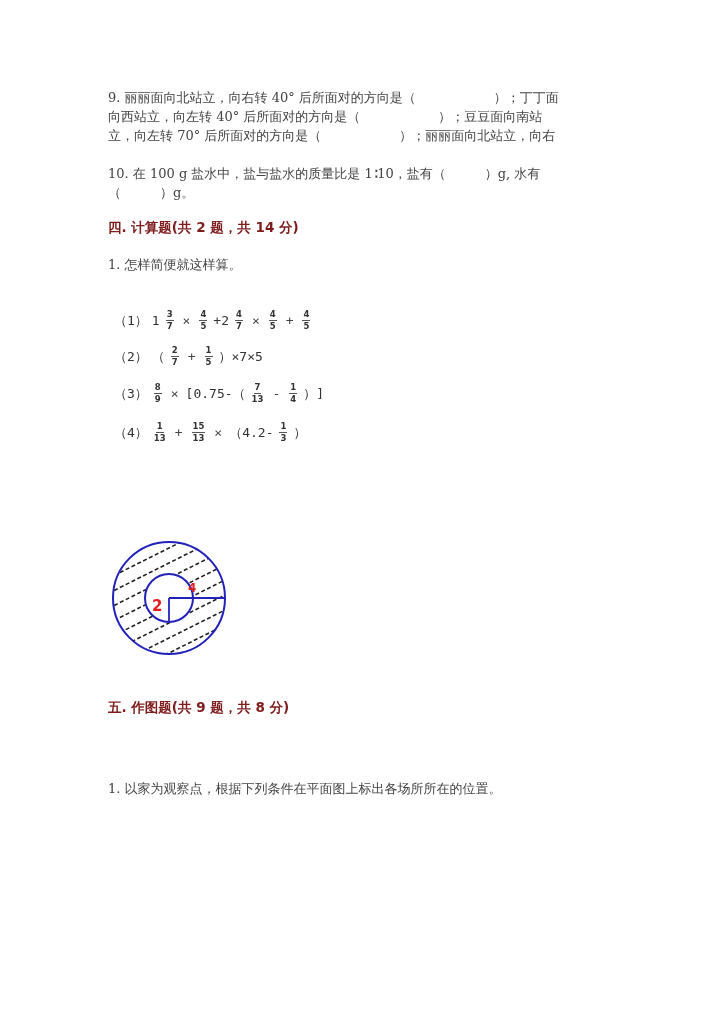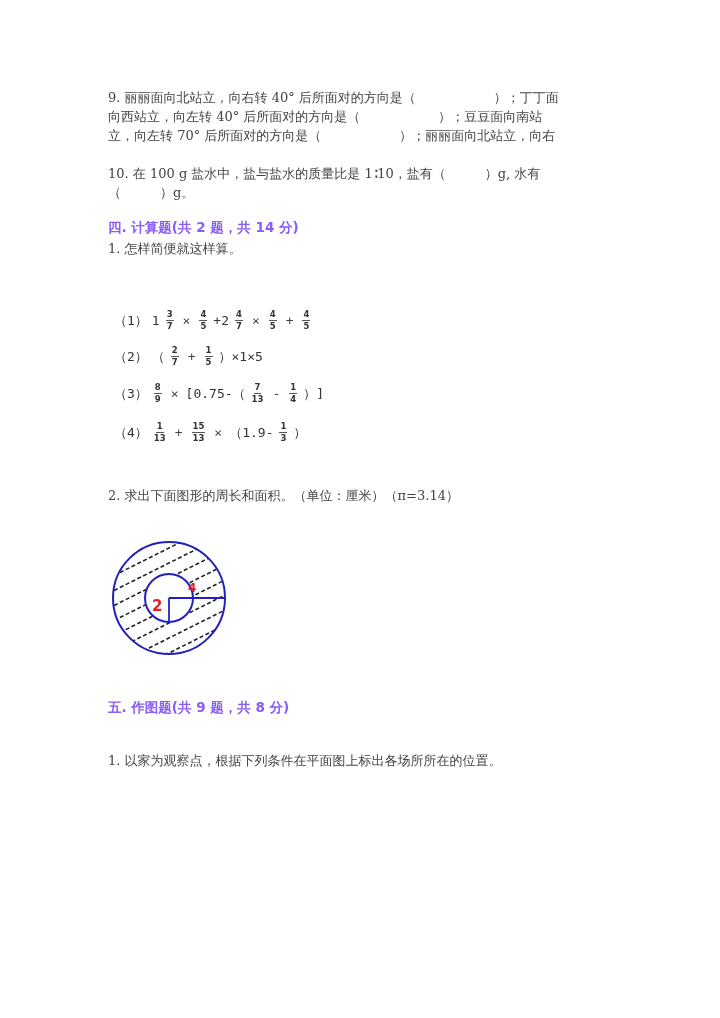--- a/index.html
+++ b/index.html
@@ -3,21 +3,21 @@
   <meta charset="utf-8">
   <style>
     html, body { margin: 0; padding: 0; background: #ffffff; }
     body { width: 720px; height: 1018px; position: relative; overflow: hidden;
            font-family: "DejaVu Serif", "Liberation Serif", serif; color: #333; }
     .page { position: absolute; left: 0; top: 0; width: 720px; height: 1018px; }
     .para { position: absolute; left: 108px; width: 500px; font-size: 13px; line-height: 19px;
             color: #444; text-align: justify; }
     .line { white-space: nowrap; height: 19px; }
     .blank { display: inline-block; }
-    .heading { position: absolute; left: 108px; font-size: 13.5px; font-weight: bold; color: #8b5cf6;
+    .heading { position: absolute; left: 108px; font-size: 13.5px; font-weight: bold; color: #7f1d1d;
                font-family: "DejaVu Sans", "Liberation Sans", sans-serif; }
     .q { position: absolute; left: 108px; font-size: 13px; color: #444; white-space: nowrap; }
     .expr { position: absolute; left: 112px; font-size: 13px; color: #333; white-space: nowrap;
             font-family: "DejaVu Sans Mono", "Liberation Mono", monospace; display: flex; align-items: center; }
     .frac { display: inline-flex; flex-direction: column; align-items: center; font-size: 8.5px;
             line-height: 9px; margin: 0 4px; font-family: "DejaVu Sans", "Liberation Sans", sans-serif;
             font-weight: bold; color: #333; vertical-align: middle; }
     .frac .num { border-bottom: 0.8px solid #555; padding: 0 1px 1px; }
     .frac .den { padding-top: 1px; }
     .tok { margin: 0 2px; }
@@ -34,21 +34,21 @@
     <div class="line"><span>向西站立，向左转 40° 后所面对的方向是（</span><span class="blank">　　　　　　</span><span>）；豆豆面向南站</span></div>
     <div class="line"><span>立，向左转 70° 后所面对的方向是（</span><span class="blank">　　　　　　</span><span>）；丽丽面向北站立，向右</span></div>
   </div>
 
   <div class="para" style="top:164px;">
     <div class="line"><span>10. 在 100 g 盐水中，盐与盐水的质量比是 1∶10，盐有（</span><span class="blank">　　　</span><span>）g, 水有</span></div>
     <div class="line"><span>（</span><span class="blank">　　　</span><span>）g。</span></div>
   </div>
 
   <div class="heading" style="top:219px;">四. 计算题(共 2 题，共 14 分)</div>
-  <div class="q" style="top:240px;">1. 怎样简便就这样算。</div>
+  <div class="q" style="top:256px;">1. 怎样简便就这样算。</div>
 
   <div class="expr" style="top:310px;">
       <span class="tok">（1）</span>
       <span class="tok">1</span>
       <span class="frac">
         <span class="num">3</span>
         <span class="den">7</span>
       </span>
       <span class="op">×</span>
       <span class="frac">
@@ -76,21 +76,21 @@
       <span class="tok">（</span>
       <span class="frac">
         <span class="num">2</span>
         <span class="den">7</span>
       </span>
       <span class="op">+</span>
       <span class="frac">
         <span class="num">1</span>
         <span class="den">5</span>
       </span>
-      <span class="tok">）×1×5</span>
+      <span class="tok">）×7×5</span>
     </div>
   <div class="expr" style="top:383px;">
       <span class="tok">（3）</span>
       <span class="frac">
         <span class="num">8</span>
         <span class="den">9</span>
       </span>
       <span class="op">×</span>
       <span class="tok">[0.75-（</span>
       <span class="frac">
@@ -109,29 +109,28 @@
       <span class="frac">
         <span class="num">1</span>
         <span class="den">13</span>
       </span>
       <span class="op">+</span>
       <span class="frac">
         <span class="num">15</span>
         <span class="den">13</span>
       </span>
       <span class="op">×</span>
-      <span class="tok">（1.9-</span>
+      <span class="tok">（4.2-</span>
       <span class="frac">
         <span class="num">1</span>
         <span class="den">3</span>
       </span>
       <span class="tok">）</span>
     </div>
 
-  <div class="q" style="top:487px;">2. 求出下面图形的周长和面积。（单位：厘米）（π=3.14）</div>
 
   <svg class="figure" width="130" height="135" viewBox="0 0 130 135">
     <defs>
       <clipPath id="ringClip">
         <path d="M 64 12 A 56 56 0 1 1 63.99 12 Z M 64 44 A 24 24 0 1 0 64.01 44 Z" clip-rule="evenodd"></path>
       </clipPath>
     </defs>
     <g clip-path="url(#ringClip)">
       <g stroke="#222" stroke-width="1.6" stroke-dasharray="4 2.5" fill="none">
         <line x1="-20" y1="60" x2="120" y2="-10"></line>
@@ -149,15 +148,15 @@
     </g>
     <circle cx="64" cy="68" r="56" fill="none" stroke="#2222bb" stroke-width="2"></circle>
     <circle cx="64" cy="68" r="24" fill="none" stroke="#2222bb" stroke-width="2"></circle>
     <line x1="64" y1="68" x2="120" y2="68" stroke="#2222bb" stroke-width="1.8"></line>
     <line x1="64" y1="68" x2="64" y2="92" stroke="#2222bb" stroke-width="1.8"></line>
     <text x="47" y="81" font-size="15" fill="#e02020" font-family="DejaVu Sans, sans-serif" font-weight="bold">2</text>
     <text x="83" y="62" font-size="12" fill="#e02020" font-family="DejaVu Sans, sans-serif" font-weight="bold">4</text>
   </svg>
 
   <div class="heading" style="top:699px;">五. 作图题(共 9 题，共 8 分)</div>
-  <div class="q" style="top:752px;text-align:right;">1. 以家为观察点，根据下列条件在平面图上标出各场所所在的位置。</div>
+  <div class="q" style="top:780px;text-align:right;">1. 以家为观察点，根据下列条件在平面图上标出各场所所在的位置。</div>
 
 </div>
 
 </body></html>

